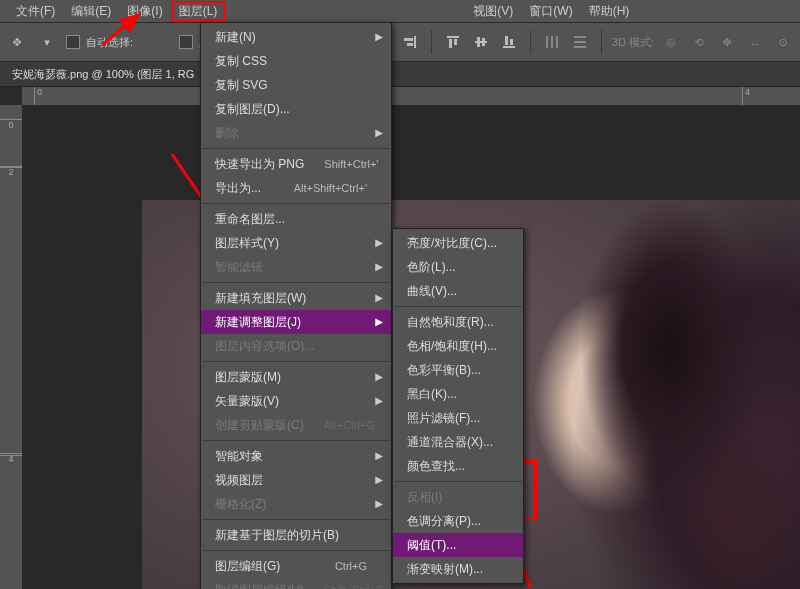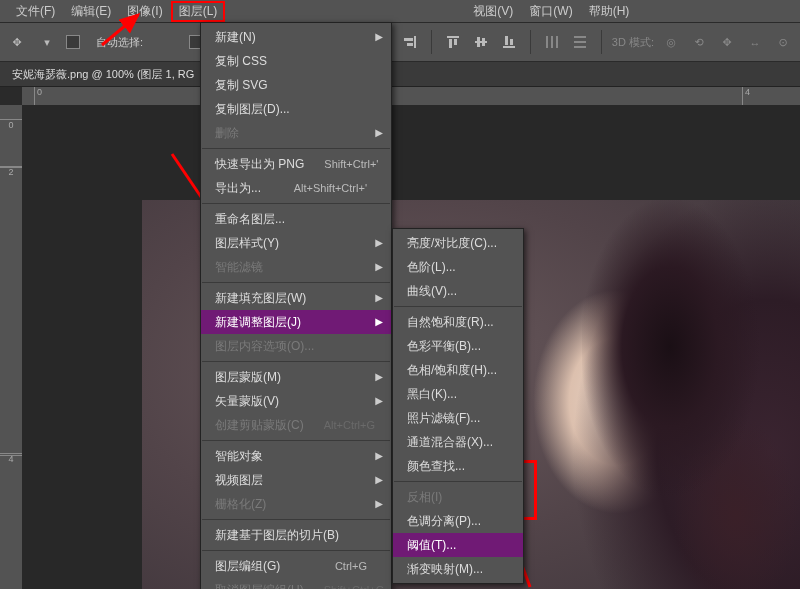--- a/index.html
+++ b/index.html
@@ -1,21 +1,21 @@
 <!DOCTYPE html>
 <html><head>
 <meta charset="utf-8">
 <style>
 html,body{margin:0;padding:0;width:800px;height:589px;overflow:hidden;font-family:"Microsoft YaHei","SimSun",Arial,sans-serif;font-size:12px;background:#535353;color:#ccc;}
 .menubar{height:22px;background:#535353;border-bottom:1px solid #2a2a2a;display:flex;align-items:center;padding-left:8px;}
 .menubar .mi{padding:2px 8px;cursor:default;}
 .menubar .mi.highlighted{border:2px solid #ff0000;padding:0 6px;}
 .toolbar{height:38px;background:#535353;border-bottom:1px solid #2a2a2a;display:flex;align-items:center;padding:0 6px;gap:8px;font-size:11px;}
 .toolbar .iconbtn{width:22px;height:22px;display:flex;align-items:center;justify-content:center;color:#bbb;}
-.toolbar .chk{display:flex;align-items:center;gap:16px;}
+.toolbar .chk{display:flex;align-items:center;gap:6px;}
 .toolbar .chkbox{width:12px;height:12px;border:1px solid #888;background:#3a3a3a;}
 .toolbar .sep{width:1px;height:24px;background:#3a3a3a;margin:0 4px;}
 .toolbar .rightgrp{margin-left:auto;display:flex;gap:6px;align-items:center;}
 .doc-tab{height:24px;background:#3a3a3a;display:flex;align-items:center;padding:0 12px;font-size:11px;color:#ddd;border-bottom:1px solid #222;}
 .doc-tab .x{margin-left:10px;color:#aaa;}
 .workspace{position:relative;height:505px;background:#2a2a2a;}
 .ruler-h{position:absolute;left:22px;right:0;top:0;height:18px;background:#535353;border-bottom:1px solid #222;}
 .ruler-h .tick{position:absolute;top:0;height:18px;border-left:1px solid #888;font-size:9px;color:#aaa;padding-left:2px;}
 .ruler-v{position:absolute;left:0;top:18px;bottom:0;width:22px;background:#535353;border-right:1px solid #222;}
 .ruler-v .tick{position:absolute;left:0;width:22px;border-top:1px solid #888;font-size:9px;color:#aaa;text-align:center;}
@@ -245,24 +245,24 @@
       <span>色阶(L)...</span>
     </div>
   <div class="item">
       <span>曲线(V)...</span>
     </div>
   <div class="divider"></div>
   <div class="item">
       <span>自然饱和度(R)...</span>
     </div>
   <div class="item">
+      <span>色相/饱和度(H)...</span>
+    </div>
+  <div class="item">
       <span>色彩平衡(B)...</span>
-    </div>
-  <div class="item">
-      <span>色相/饱和度(H)...</span>
     </div>
   <div class="item">
       <span>黑白(K)...</span>
     </div>
   <div class="item">
       <span>照片滤镜(F)...</span>
     </div>
   <div class="item">
       <span>通道混合器(X)...</span>
     </div>

